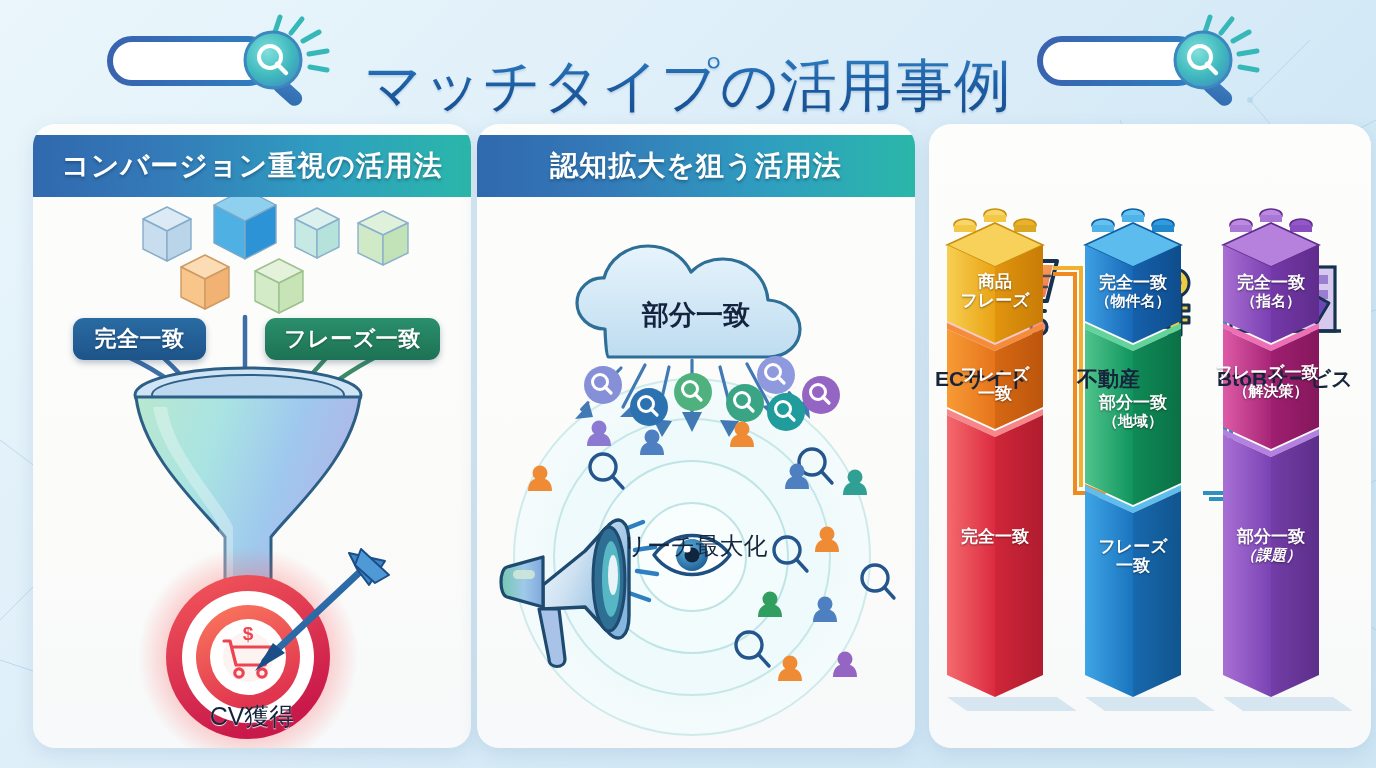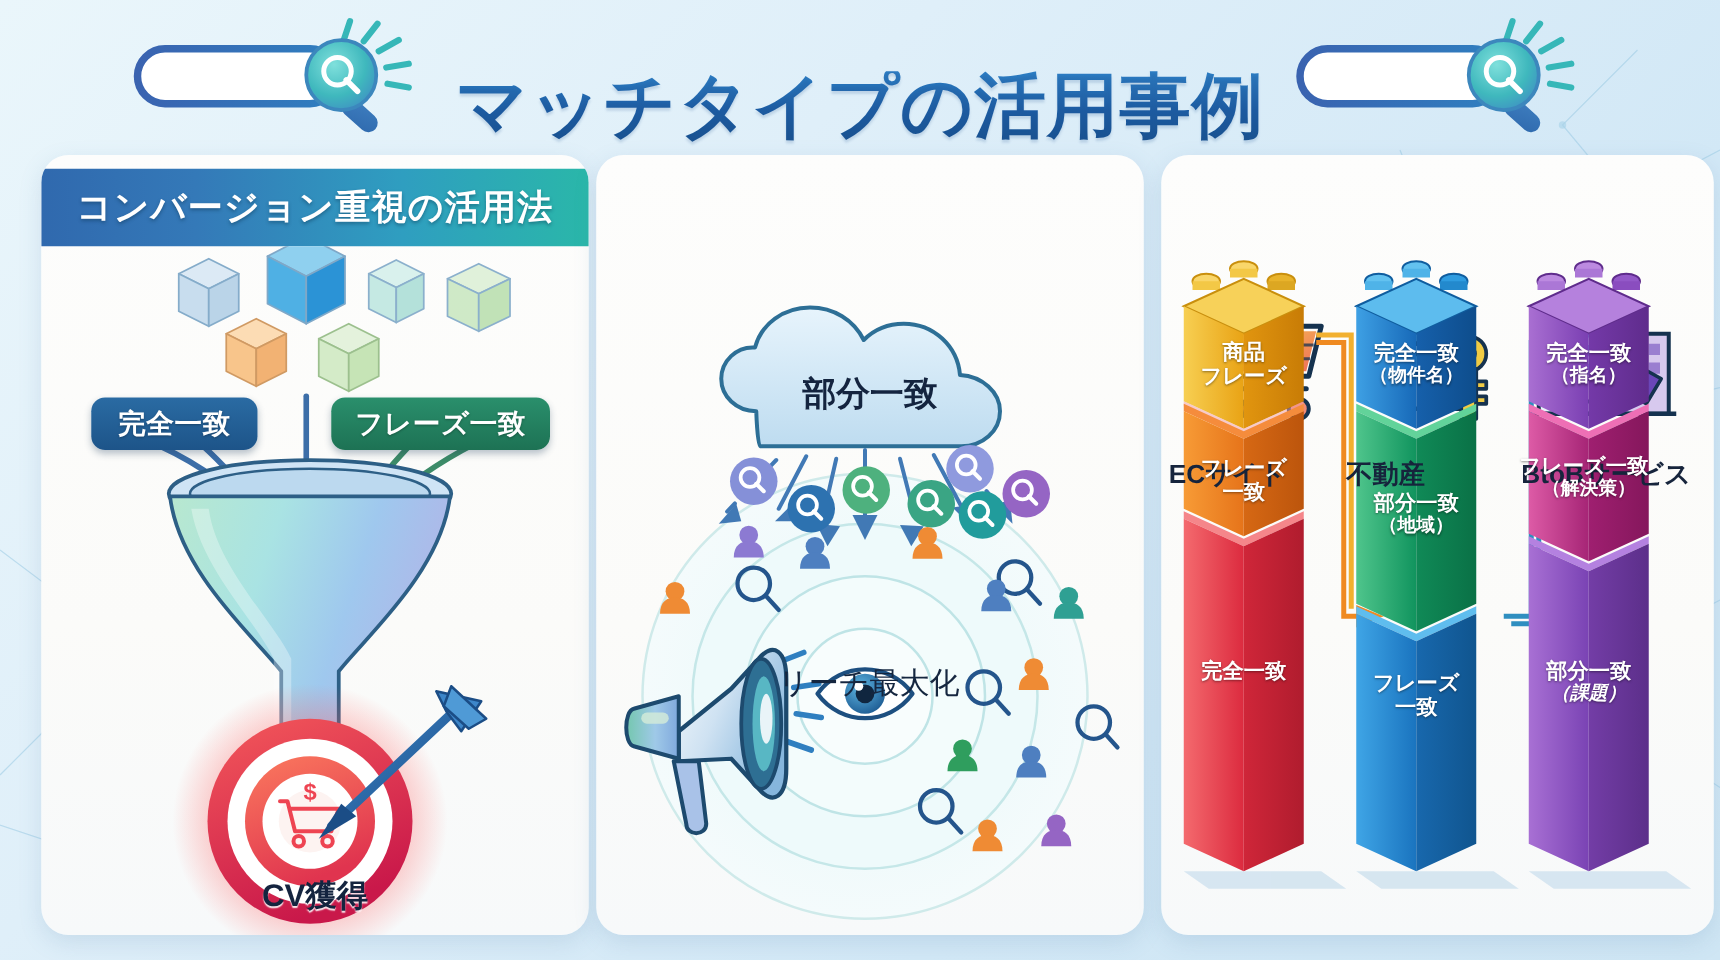--- a/index.html
+++ b/index.html
@@ -11,21 +11,21 @@
   }
   
   .bg-net{position:absolute;inset:0;z-index:0;pointer-events:none;}
   
   .header{
     position:absolute;left:0;top:0;width:1376px;height:122px;z-index:3;
     display:flex;align-items:center;justify-content:center;gap:10px;
   }
   .searchbar-icon{width:250px;height:96px;flex:0 0 auto;}
   .main-title{
-    font-size:57px;font-weight:bold;letter-spacing:1px;
+    font-size:57px;font-weight:normal;letter-spacing:1px;
     background:linear-gradient(180deg,#2d7ec4 0%,#1c5ca3 55%,#17508f 100%);
     -webkit-background-clip:text;background-clip:text;color:transparent;
     text-shadow:0 2px 2px rgba(40,90,150,.18);
     white-space:nowrap;padding:0 6px;line-height:1;margin-top:48px;
   }
   
   .cards{position:absolute;left:0;top:124px;width:1376px;height:644px;z-index:2;margin-left:11px;}
   .card{
     position:absolute;top:0;height:624px;width:438px;
     background:linear-gradient(180deg,#fdfdfc 0%,#fbfbf9 60%,#f7f9fa 100%);
@@ -49,21 +49,21 @@
   
   .pill{
     position:absolute;border-radius:11px;color:#fff;font-weight:bold;font-size:22px;
     display:flex;align-items:center;justify-content:center;
     box-shadow:0 3px 6px rgba(30,60,90,.3);white-space:nowrap;letter-spacing:.5px;
     text-shadow:0 1px 2px rgba(0,0,0,.3);
   }
   #pill-exact{left:40px;top:121px;width:133px;height:42px;background:linear-gradient(180deg,#2a6ba3 0%,#1d5489 100%);}
   #pill-phrase{left:232px;top:121px;width:175px;height:42px;background:linear-gradient(180deg,#2a8f6c 0%,#1d7254 100%);}
   .cap{
-    position:absolute;font-weight:bold;color:#14243f;white-space:nowrap;
+    position:absolute;font-weight:normal;color:#14243f;white-space:nowrap;
     text-shadow:0 1px 1px rgba(255,255,255,.9);
   }
   #cap-cv{left:0;top:503px;width:100%;text-align:center;font-size:25px;}
   
   #cloud-label{
     position:absolute;left:0;top:100px;width:100%;text-align:center;
     font-size:27px;font-weight:bold;color:#14243f;
   }
   #reach-label{
     position:absolute;left:58px;top:333px;width:320px;text-align:center;
@@ -293,20 +293,23 @@
         <span>完全一致</span>
       </div>
       <div class="pill" id="pill-phrase">
         <span>フレーズ一致</span>
       </div>
       <div class="cap" id="cap-cv">CV獲得</div>
     </div>
   </div>
 
   <div class="card" id="card-2">
+    <div class="card-head">
+      <span>認知拡大を狙う活用法</span>
+    </div>
     <div class="card-body">
 
       <svg class="svg-full" viewBox="0 0 438 551">
         <defs>
           <linearGradient id="cloudG" x1="0" y1="0" x2="0" y2="1">
             <stop offset="0" stop-color="#e7f4fc"></stop>
               <stop offset="100%" stop-color="#bedcf0"></stop>
           </linearGradient>
           <radialGradient id="ripR" cx="50%" cy="50%" r="50%">
             <stop offset="0" stop-color="#e7f8f8"></stop>

